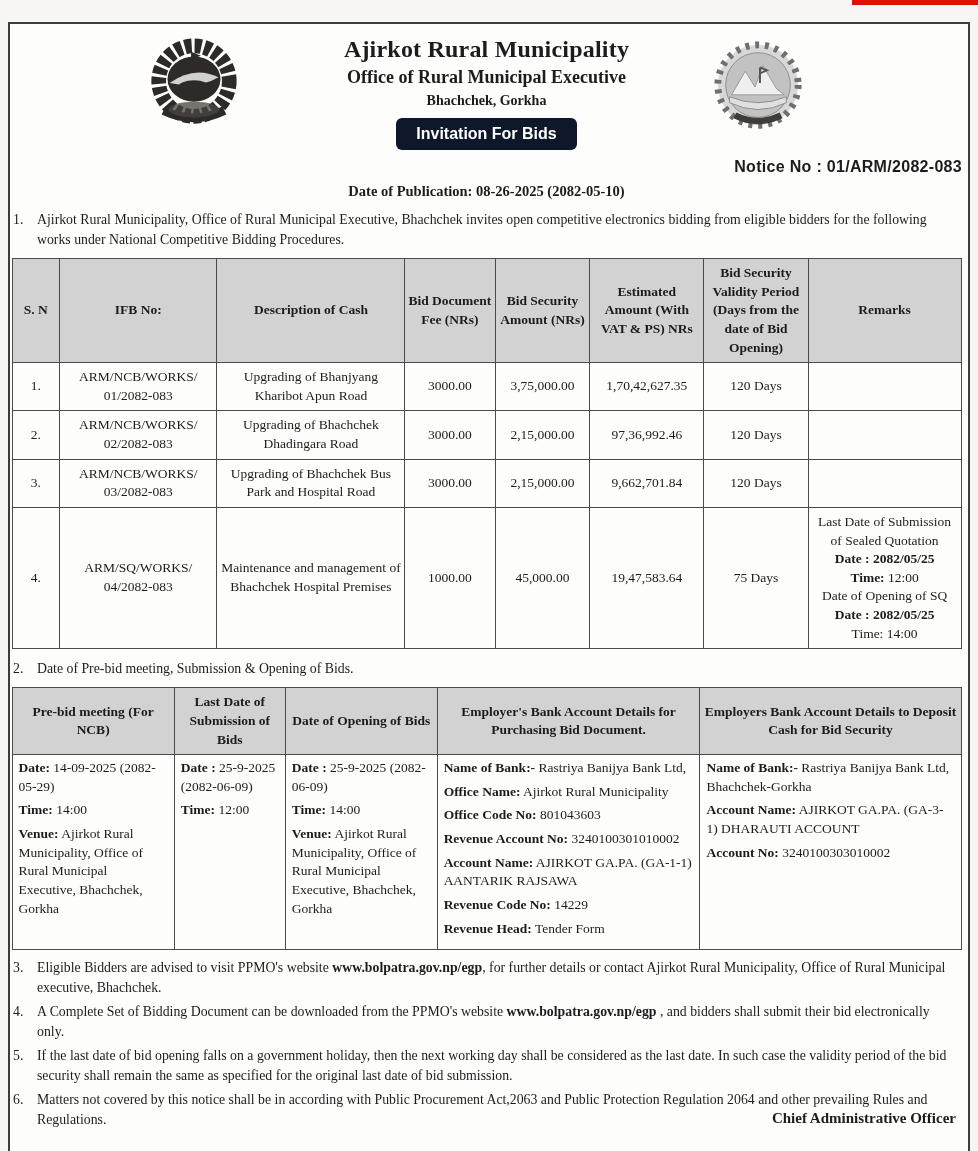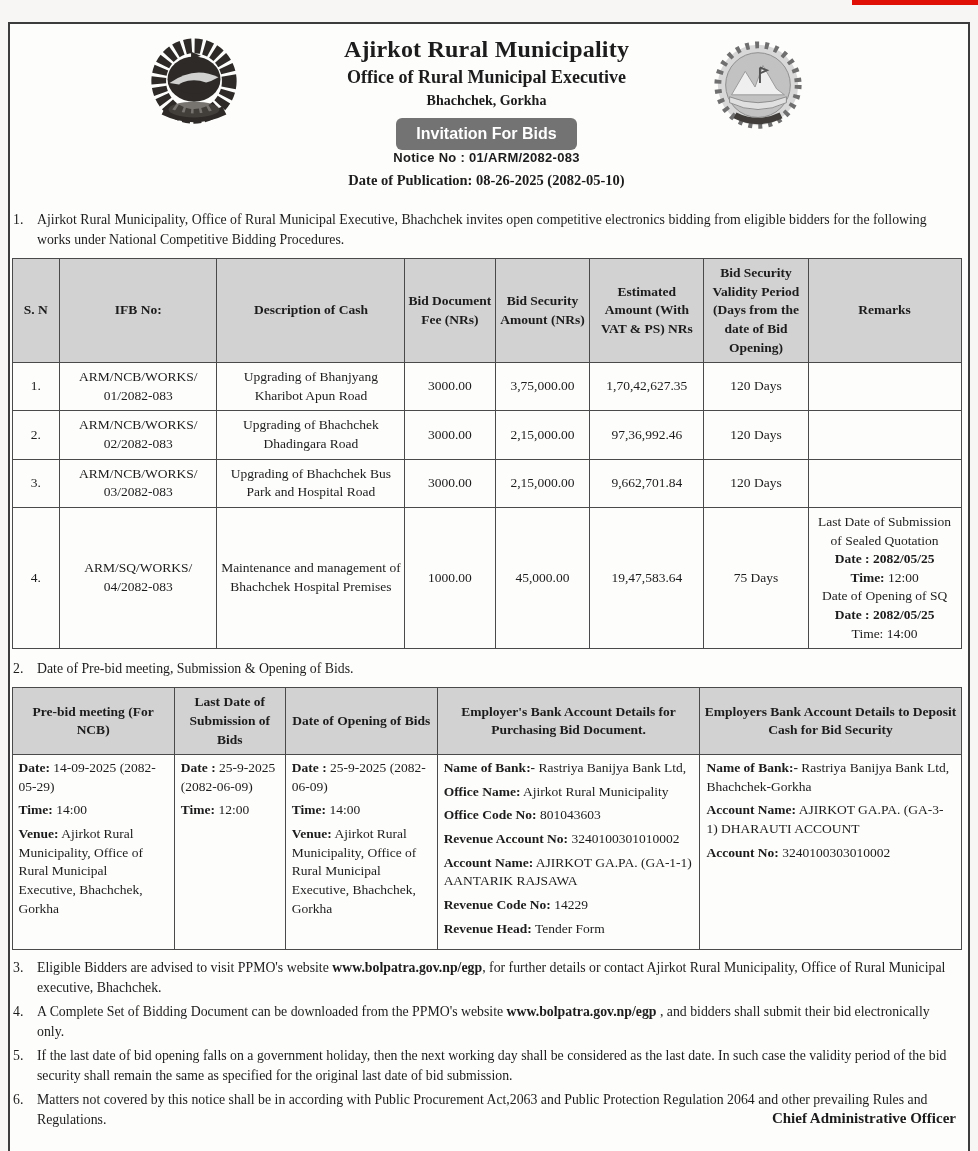--- a/index.html
+++ b/index.html
@@ -16,25 +16,25 @@
   
   .head { position:relative; height:172px; }
   .logo { position:absolute; top:6px; width:110px; height:98px; }
   .logo.left  { left:128px; }
   .logo.right { left:692px; }
   .head-center { text-align:center; }
   .title-1 { font-size:24px; font-weight:bold; letter-spacing:.2px; padding-top:4px; }
   .title-2 { font-size:18px; font-weight:bold; margin-top:4px; }
   .title-3 { font-size:14px; font-weight:bold; margin-top:5px; }
   .badge {
-    display:inline-block; margin-top:9px; background:#737373; color:#fff;
+    display:inline-block; margin-top:9px; background:#0f172a; color:#fff;
     font-family:"Liberation Sans","DejaVu Sans",sans-serif; font-weight:bold;
     font-size:16px; padding:7px 20px; border-radius:6px;
   }
-  .notice-no { font-family:"Liberation Sans","DejaVu Sans",sans-serif; font-weight:bold; font-size:13px; letter-spacing:.3px; }
+  .notice-no { font-family:"Liberation Sans","DejaVu Sans",sans-serif; font-weight:bold; font-size:16px; margin-top:8px; letter-spacing:.3px;text-align:right; }
   .pub-date { font-size:14.5px; font-weight:bold; margin-top:7px; }
 
   
   .num-par { display:flex; font-size:13.8px; line-height:1.45; margin:6px 2px 8px 2px; }
   .num-par .num { width:24px; flex:0 0 24px; }
   .num-par .txt { flex:1; }
 
   
   table { border-collapse:collapse; width:950px; margin:0 auto; table-layout:fixed; }
   td,th { border:1px solid #4a4a4a; font-size:13.5px; line-height:1.38; }

